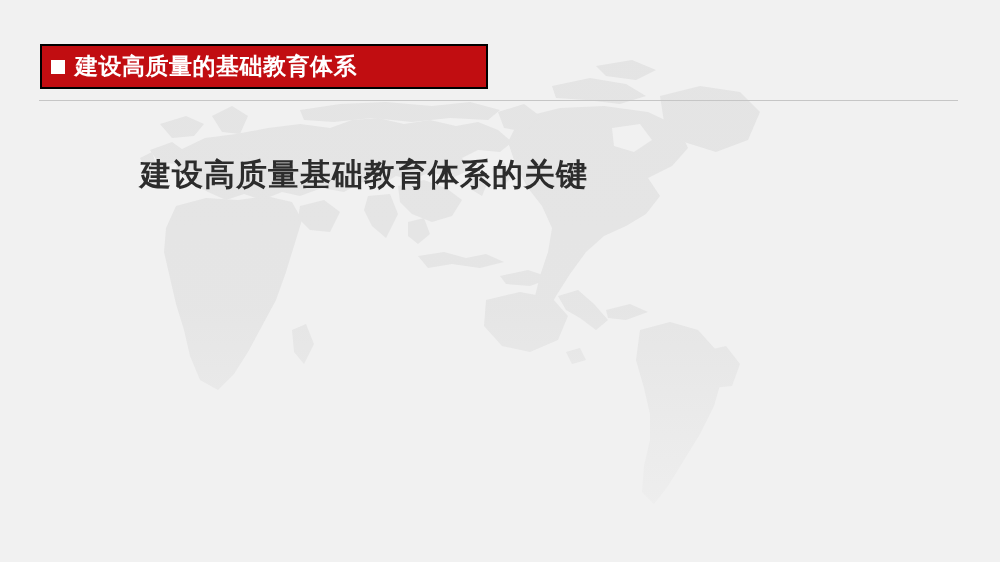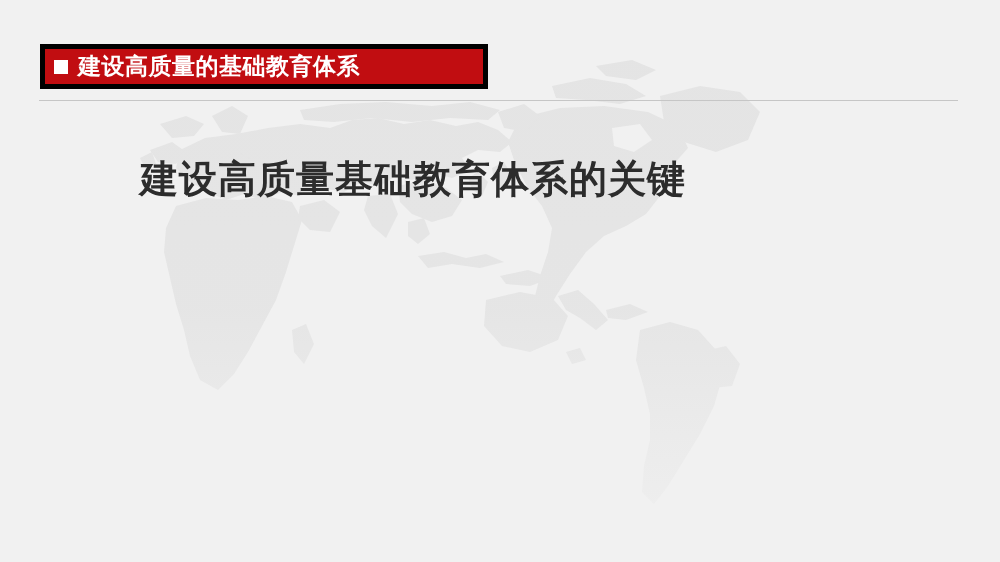--- a/index.html
+++ b/index.html
@@ -45,21 +45,21 @@
   }
 
   
   .title-banner {
     position: absolute;
     left: 40px;
     top: 44px;
     width: 448px;
     height: 45px;
     background: #c10d11;
-    border: 5px solid #000000;
+    border: 2px solid #000000;
     box-sizing: border-box;
     display: flex;
     align-items: center;
     padding-left: 9px;
   }
   .title-bullet {
     width: 14px;
     height: 14px;
     background: #ffffff;
     flex: 0 0 auto;
@@ -89,21 +89,21 @@
     position: absolute;
     left: 0;
     top: 0;
     width: 1000px;
     height: 562px;
   }
   .headline {
     position: absolute;
     left: 140px;
     top: 154px;
-    font-size: 38px;
+    font-size: 31px;
     font-weight: bold;
     color: #2c2c2c;
     letter-spacing: 1px;
     white-space: nowrap;
   }
   .bullet-list {
     position: absolute;
     left: 200px;
     top: 238px;
     margin: 0;

